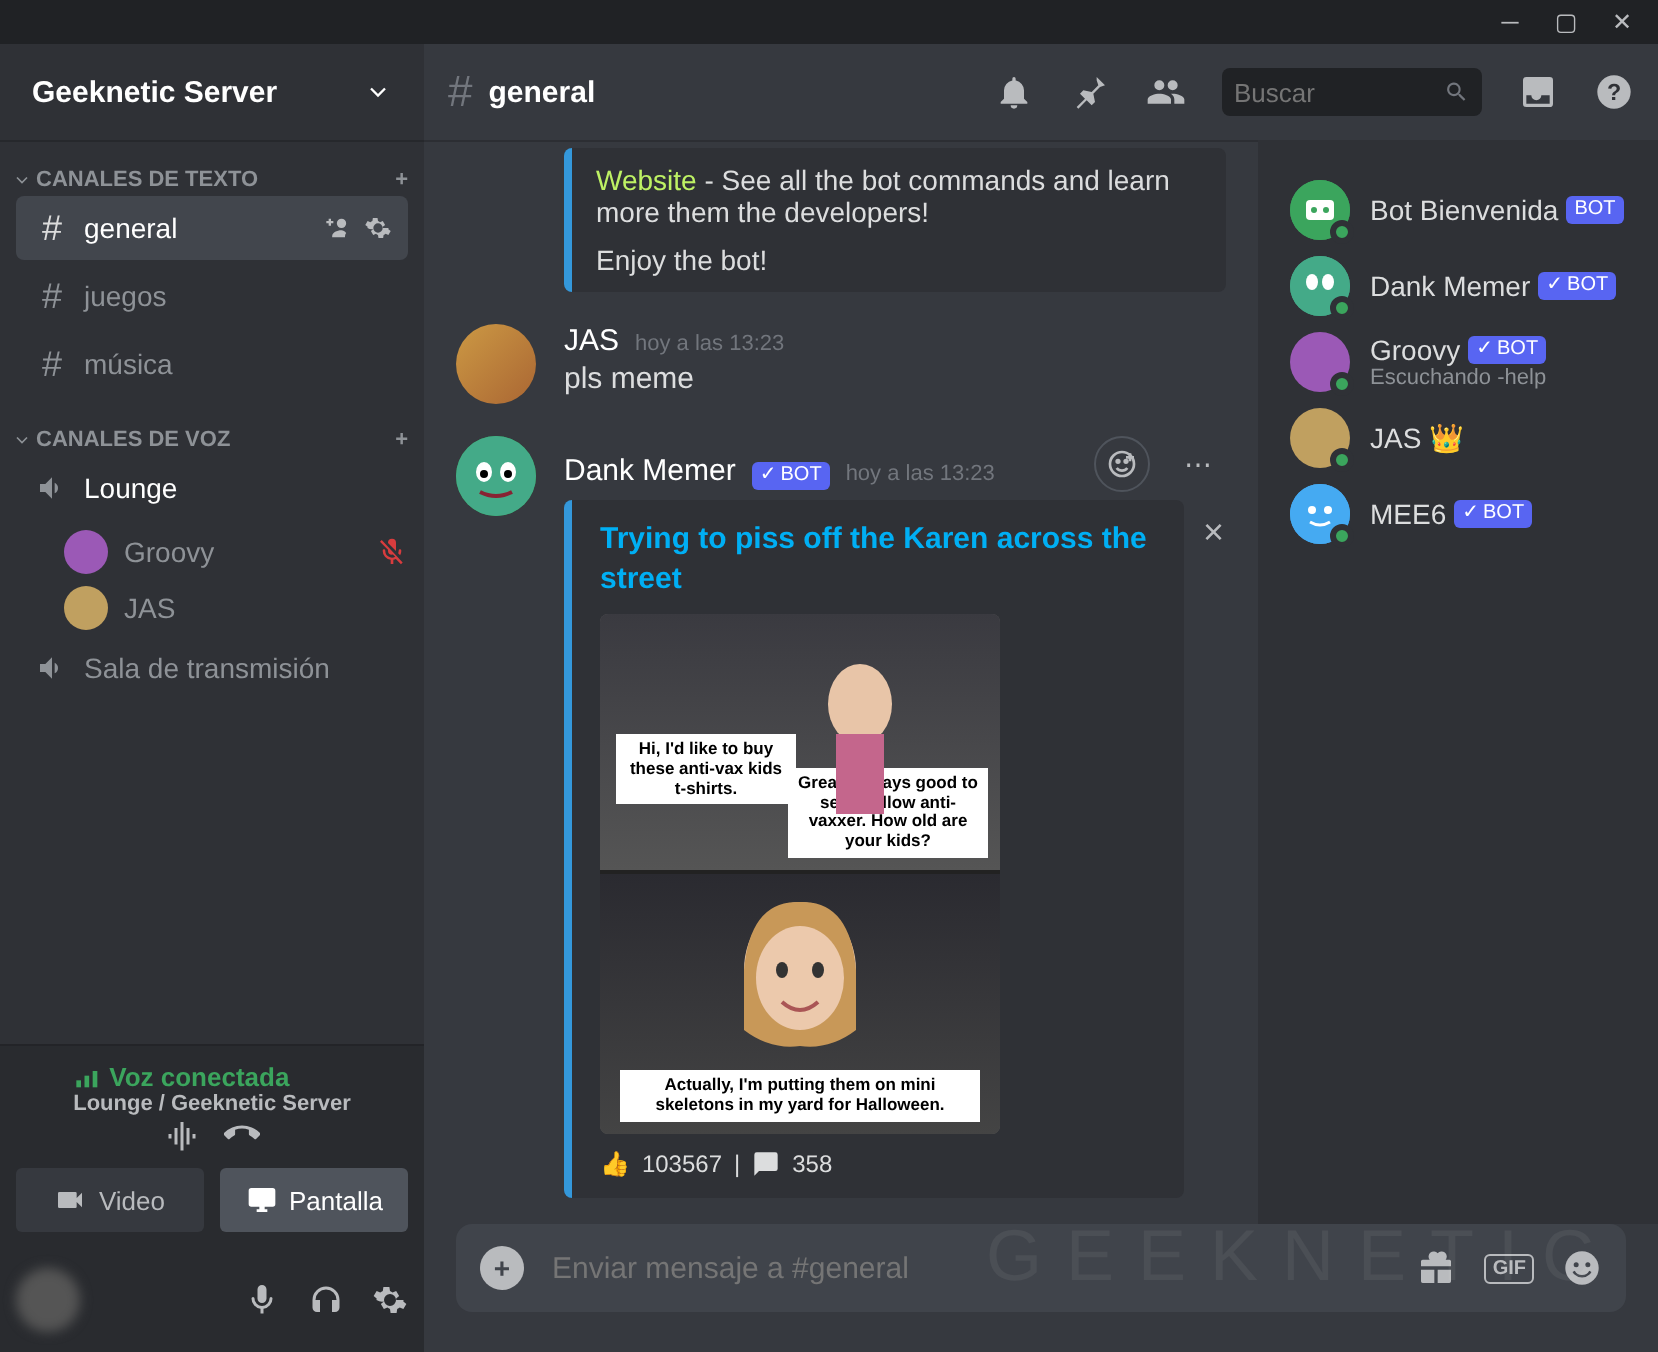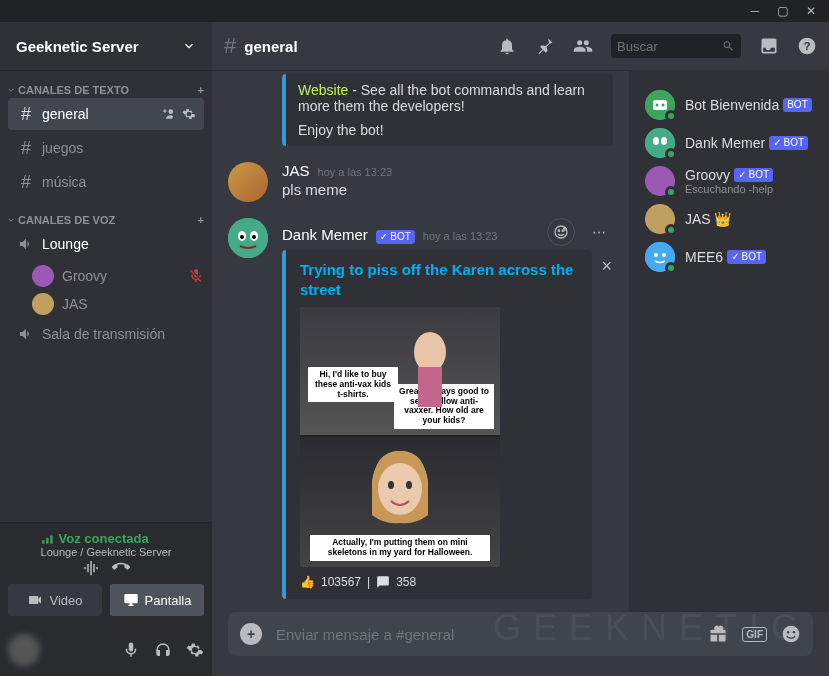--- a/index.html
+++ b/index.html
@@ -90,21 +90,21 @@
 }
 .voice-user .avatar { width: 22px; height: 22px; border-radius: 50%; margin-right: 8px; }
 .voice-user .status-ic { margin-left: auto; color: #d83c3e; }
 .voice-panel {
   padding: 8px;
   border-top: 1px solid #232428;
   background: #292b2f;
 }
 .voice-status { display: flex; align-items: center; justify-content: space-between; flex-direction: column; }
 .voice-status .left .l1 { color: #3ba55d; font-weight: 600; font-size: 13px; display:flex; align-items:center; gap:4px; }
-.voice-status .left .l2 { color: #b9bbbe; font-size: 11px; }
+.voice-status .left .l2 { color: #b9bbbe; font-size: 11px; font-weight: bold; }
 .voice-status .right { display: flex; gap: 12px; color: #b9bbbe; font-size: 16px; }
 .stream-btns { display: flex; gap: 8px; margin-top: 8px; }
 .stream-btn { flex: 1; background: #36393f; border-radius: 3px; height: 32px; display: flex; align-items: center; justify-content: center; gap: 6px; color: #b9bbbe; font-size: 13px; }
 .stream-btn.active { background: #4f545c; color: #fff; }
 .user-panel {
   height: 52px;
   background: #292b2f;
   display: flex;
   align-items: center;
   padding: 0 8px;

